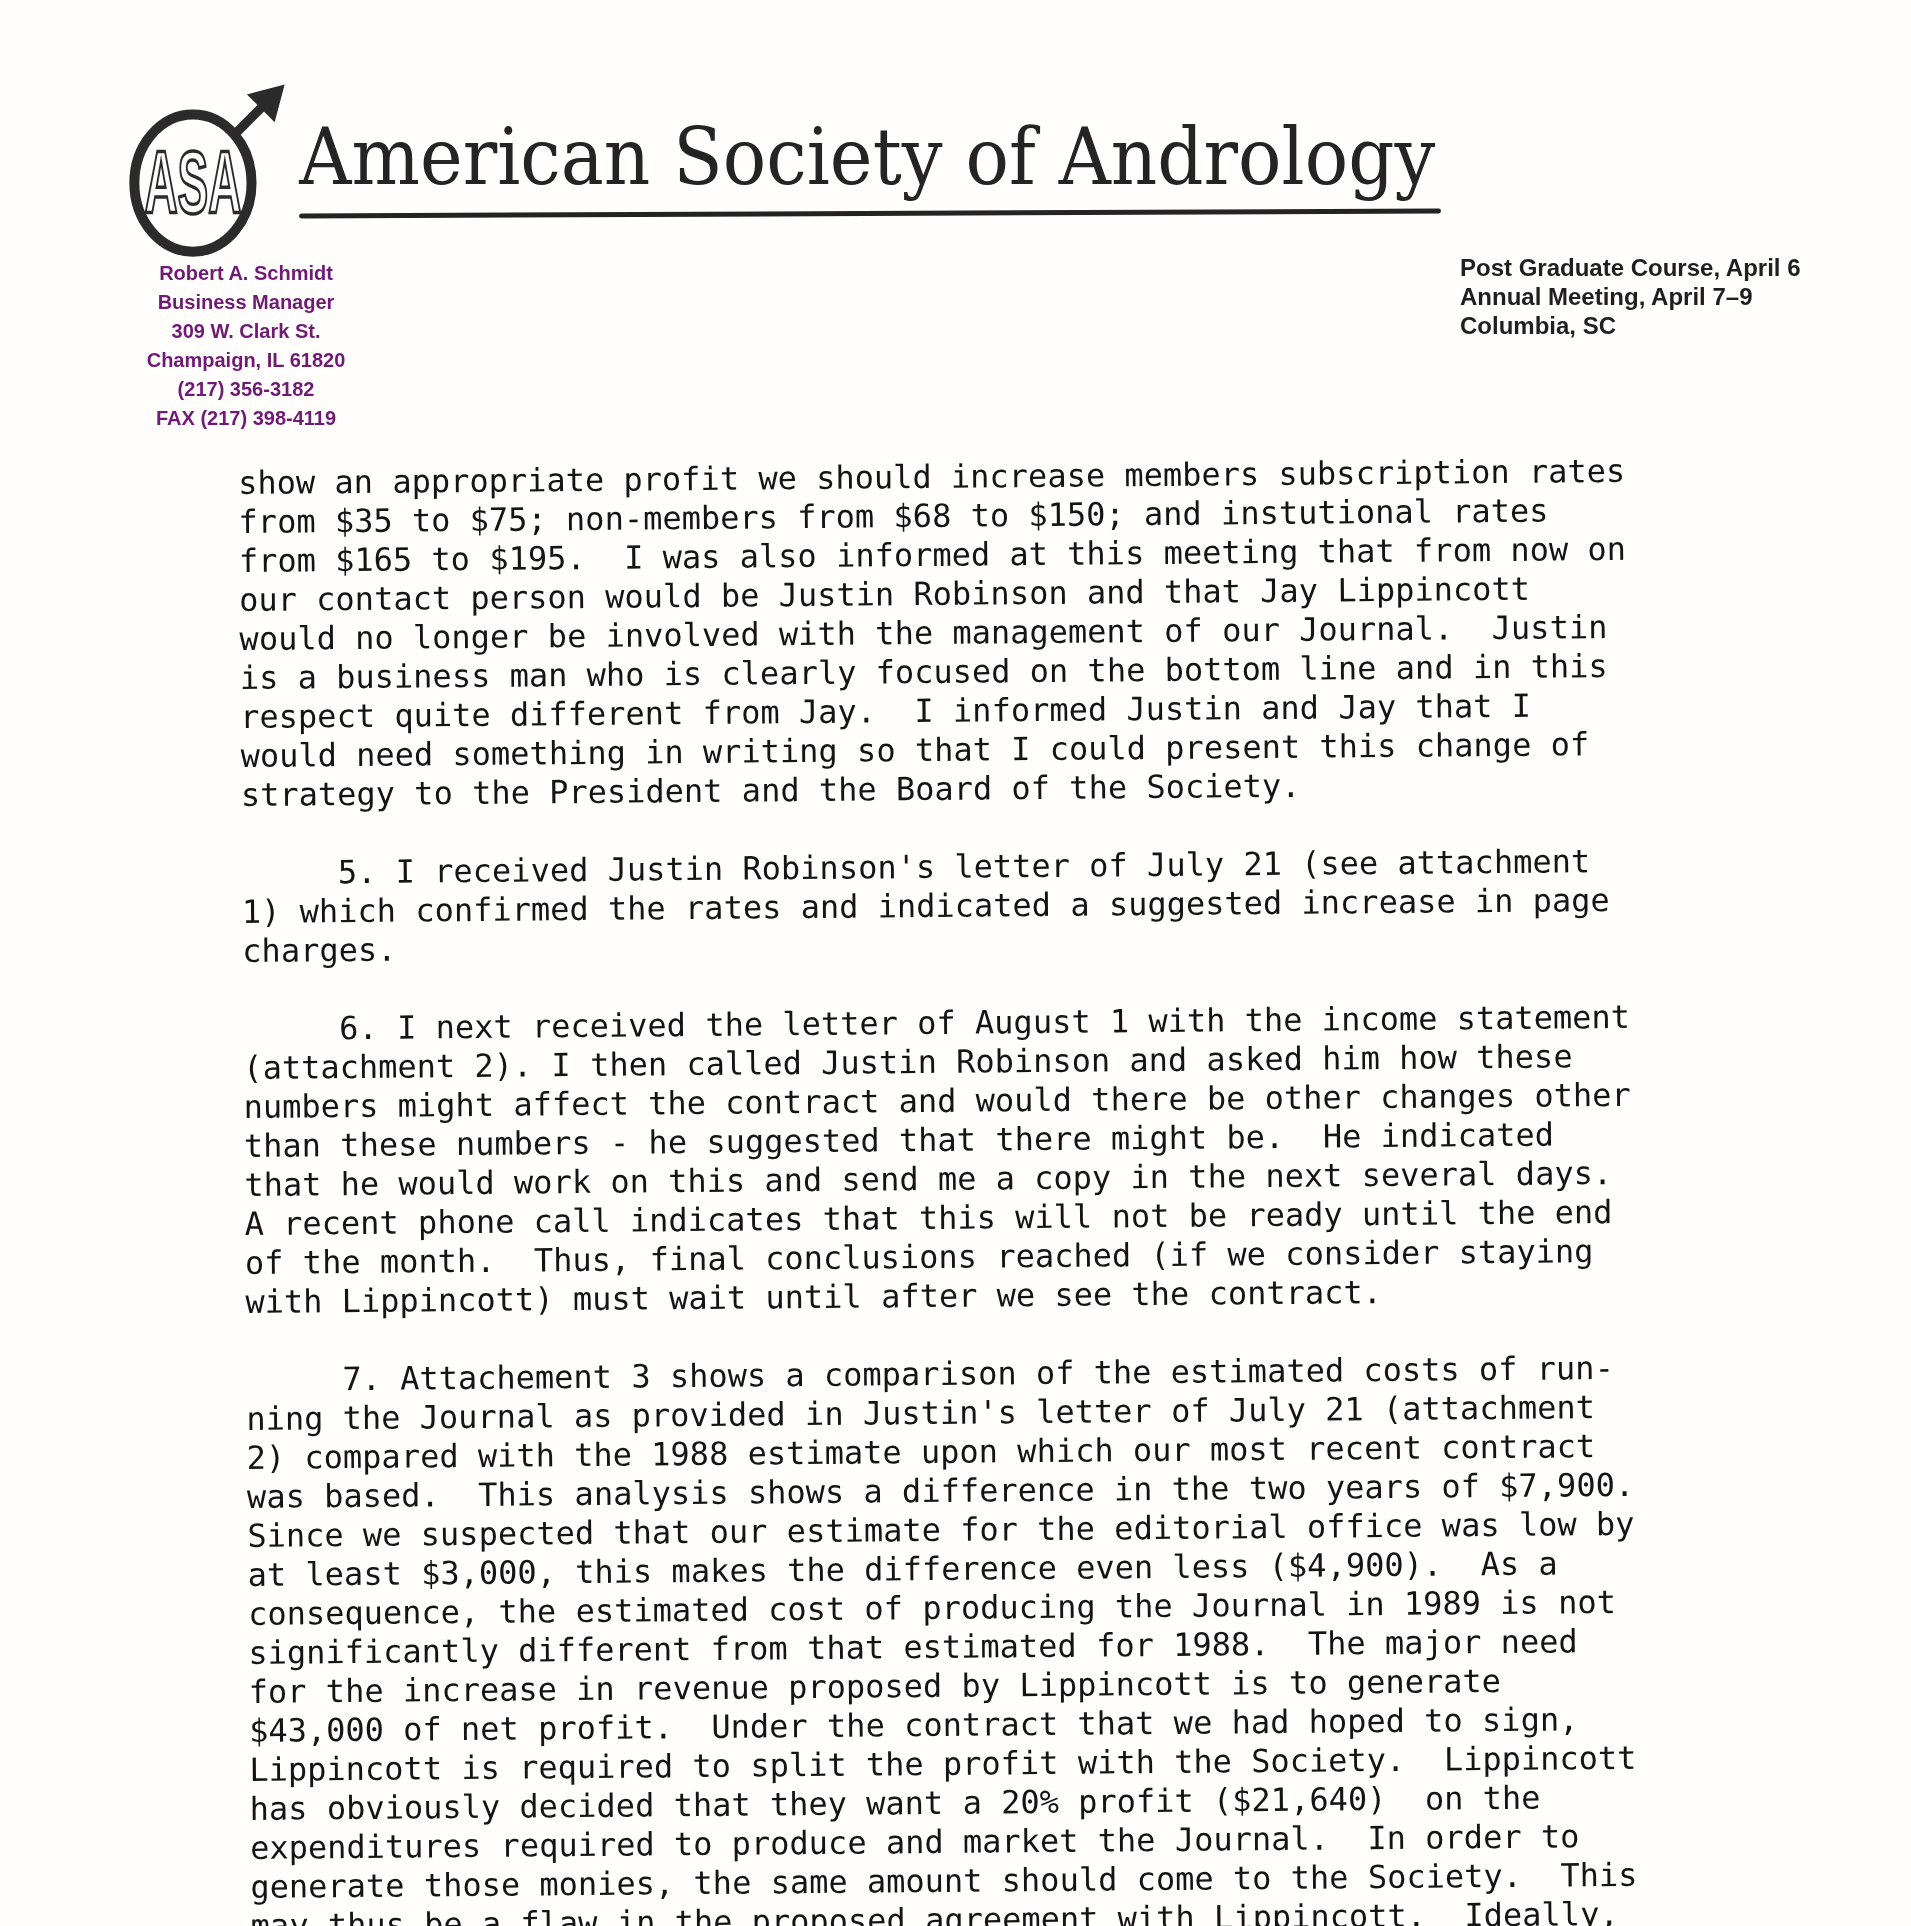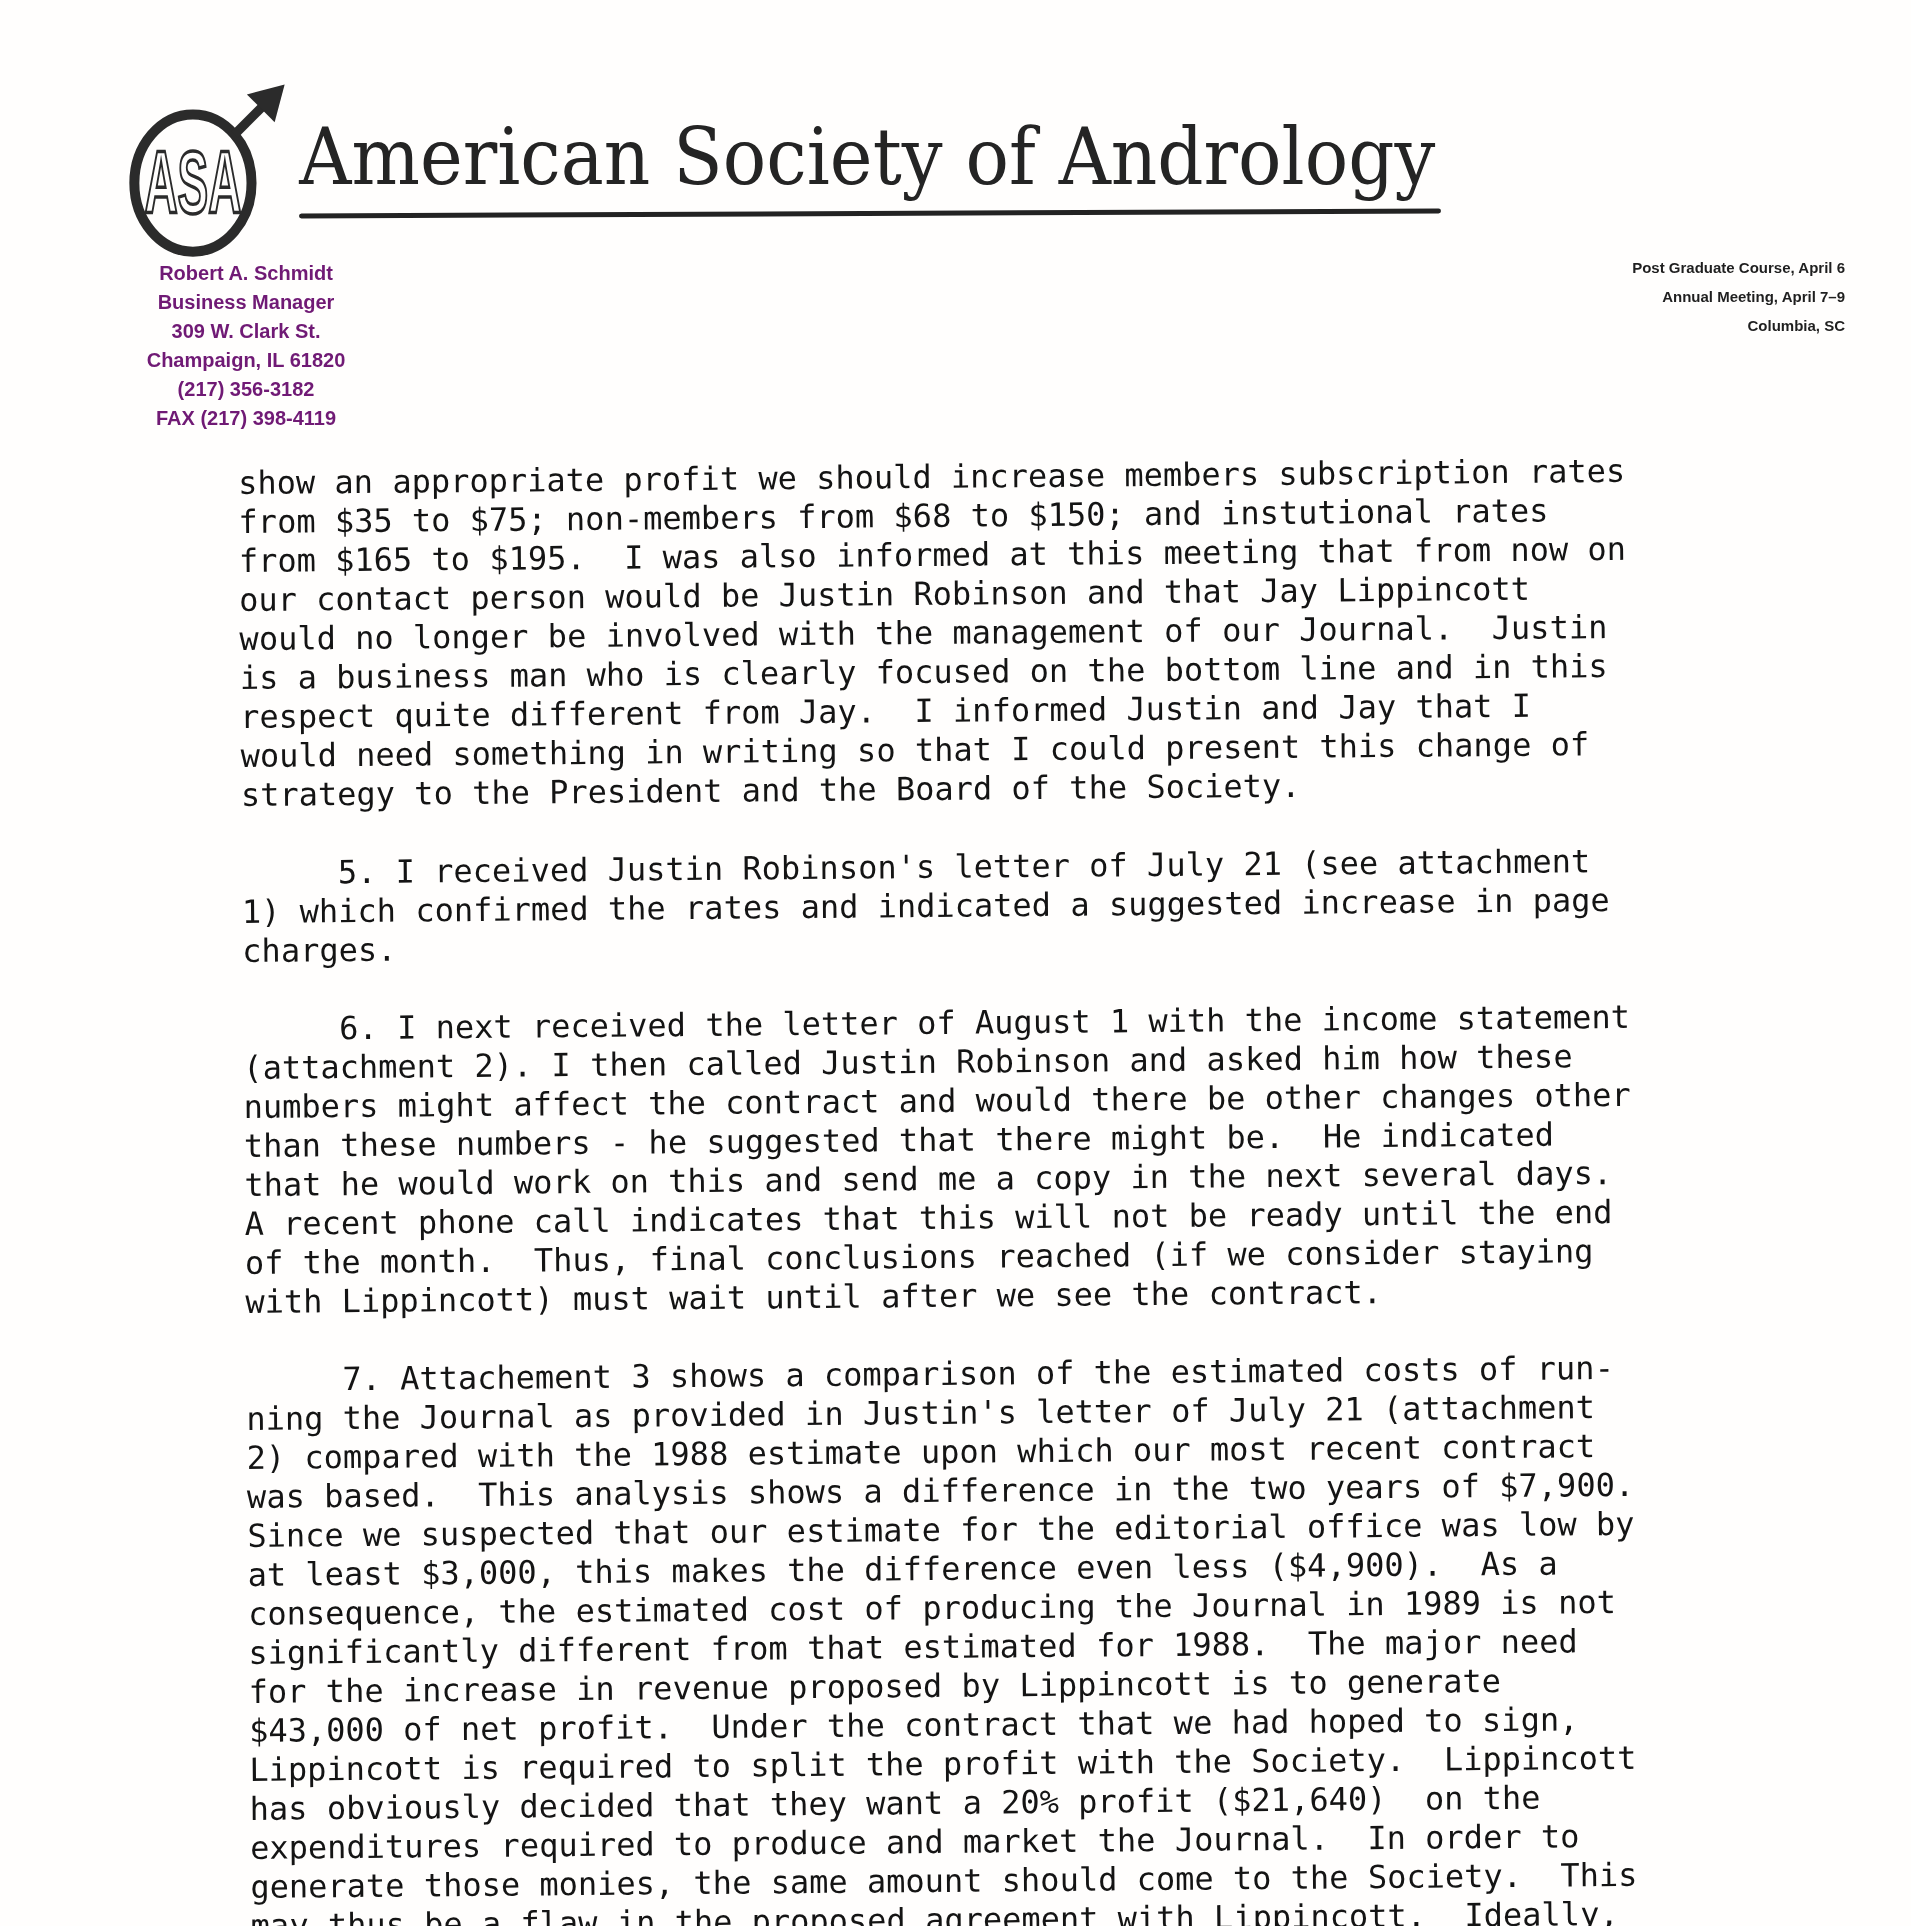--- a/index.html
+++ b/index.html
@@ -25,22 +25,22 @@
     transform:rotate(-0.25deg);
   }
   .contact-block{
     position:absolute;left:92px;top:259px;width:308px;
     text-align:center;
     font-weight:bold;font-size:20px;line-height:29px;
     white-space:pre;color:#701a75;
   }
   .event-block{
     position:absolute;left:1460px;top:253px;width:385px;
-    text-align:right;
-    font-weight:bold;font-size:15px;line-height:29px;
+    text-align:left;
+    font-weight:bold;font-size:24px;line-height:29px;
     white-space:pre;color:#1f1f1f;
   }
   
   .typed-body{
     position:absolute;left:238px;top:464px;
     font-family:"DejaVu Sans Mono", monospace;
     font-size:32px;line-height:39px;
     white-space:pre;color:#141414;
     transform:rotate(-0.5deg);
     transform-origin:0 0;

